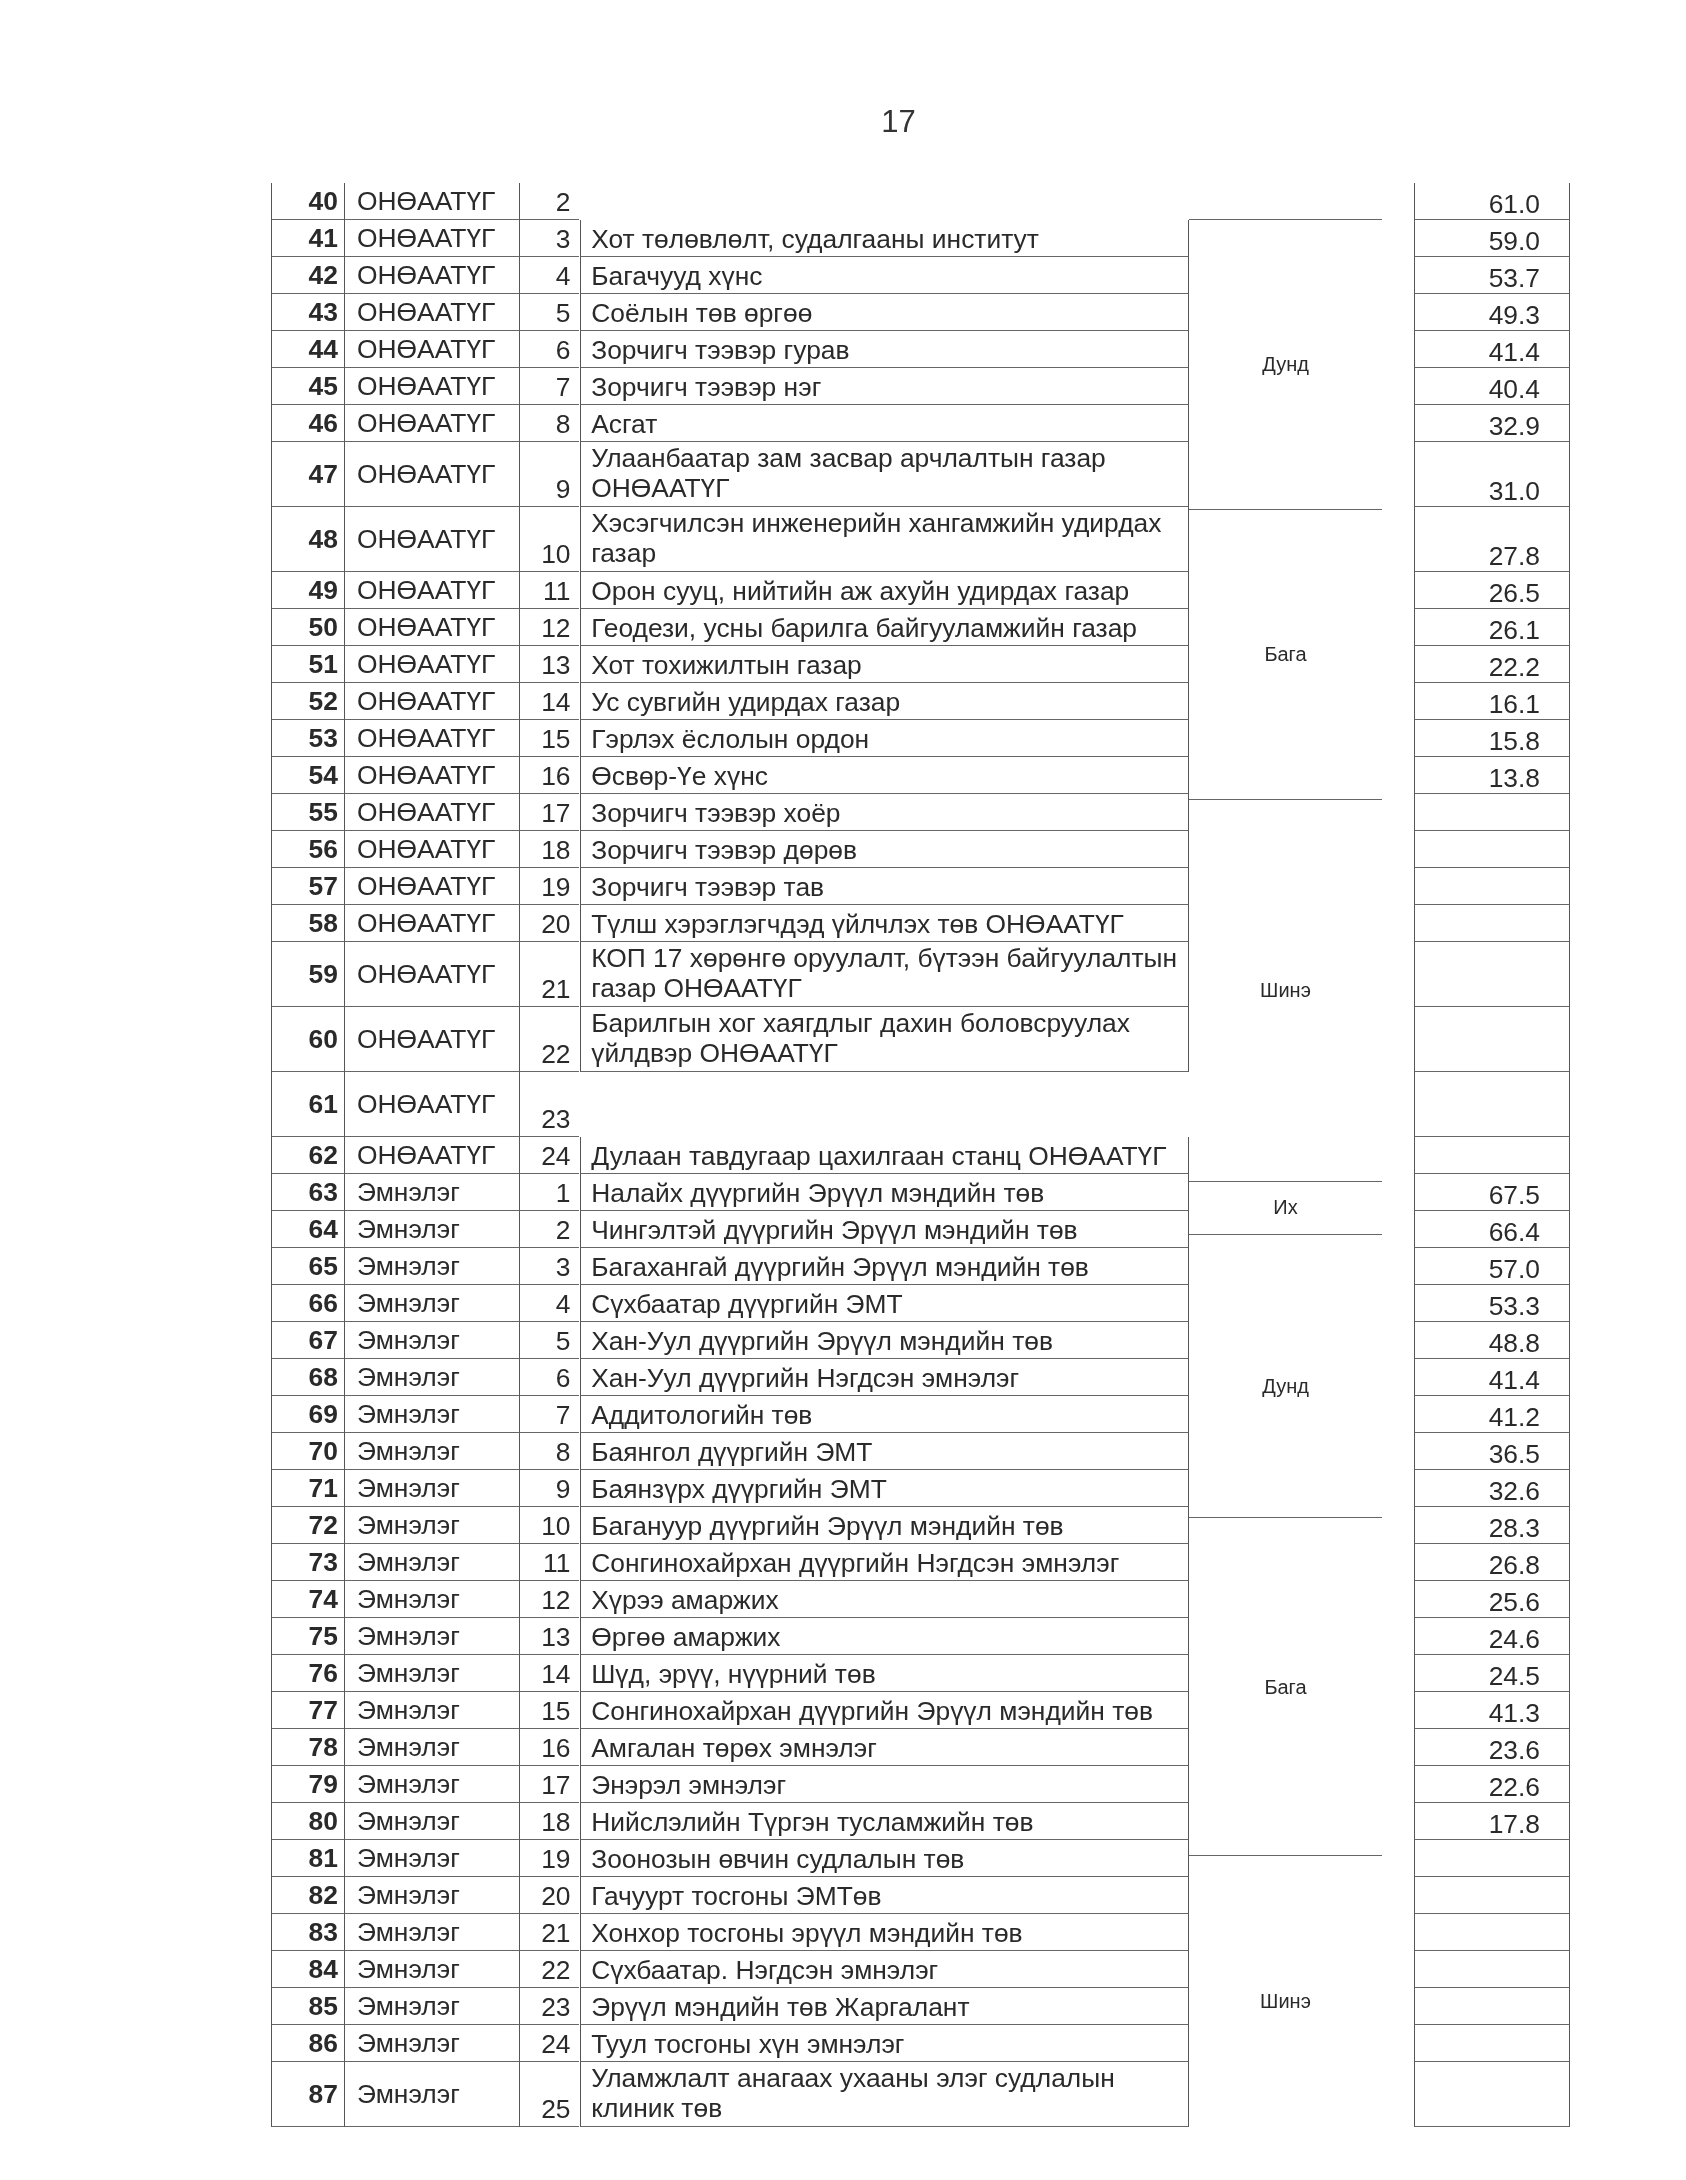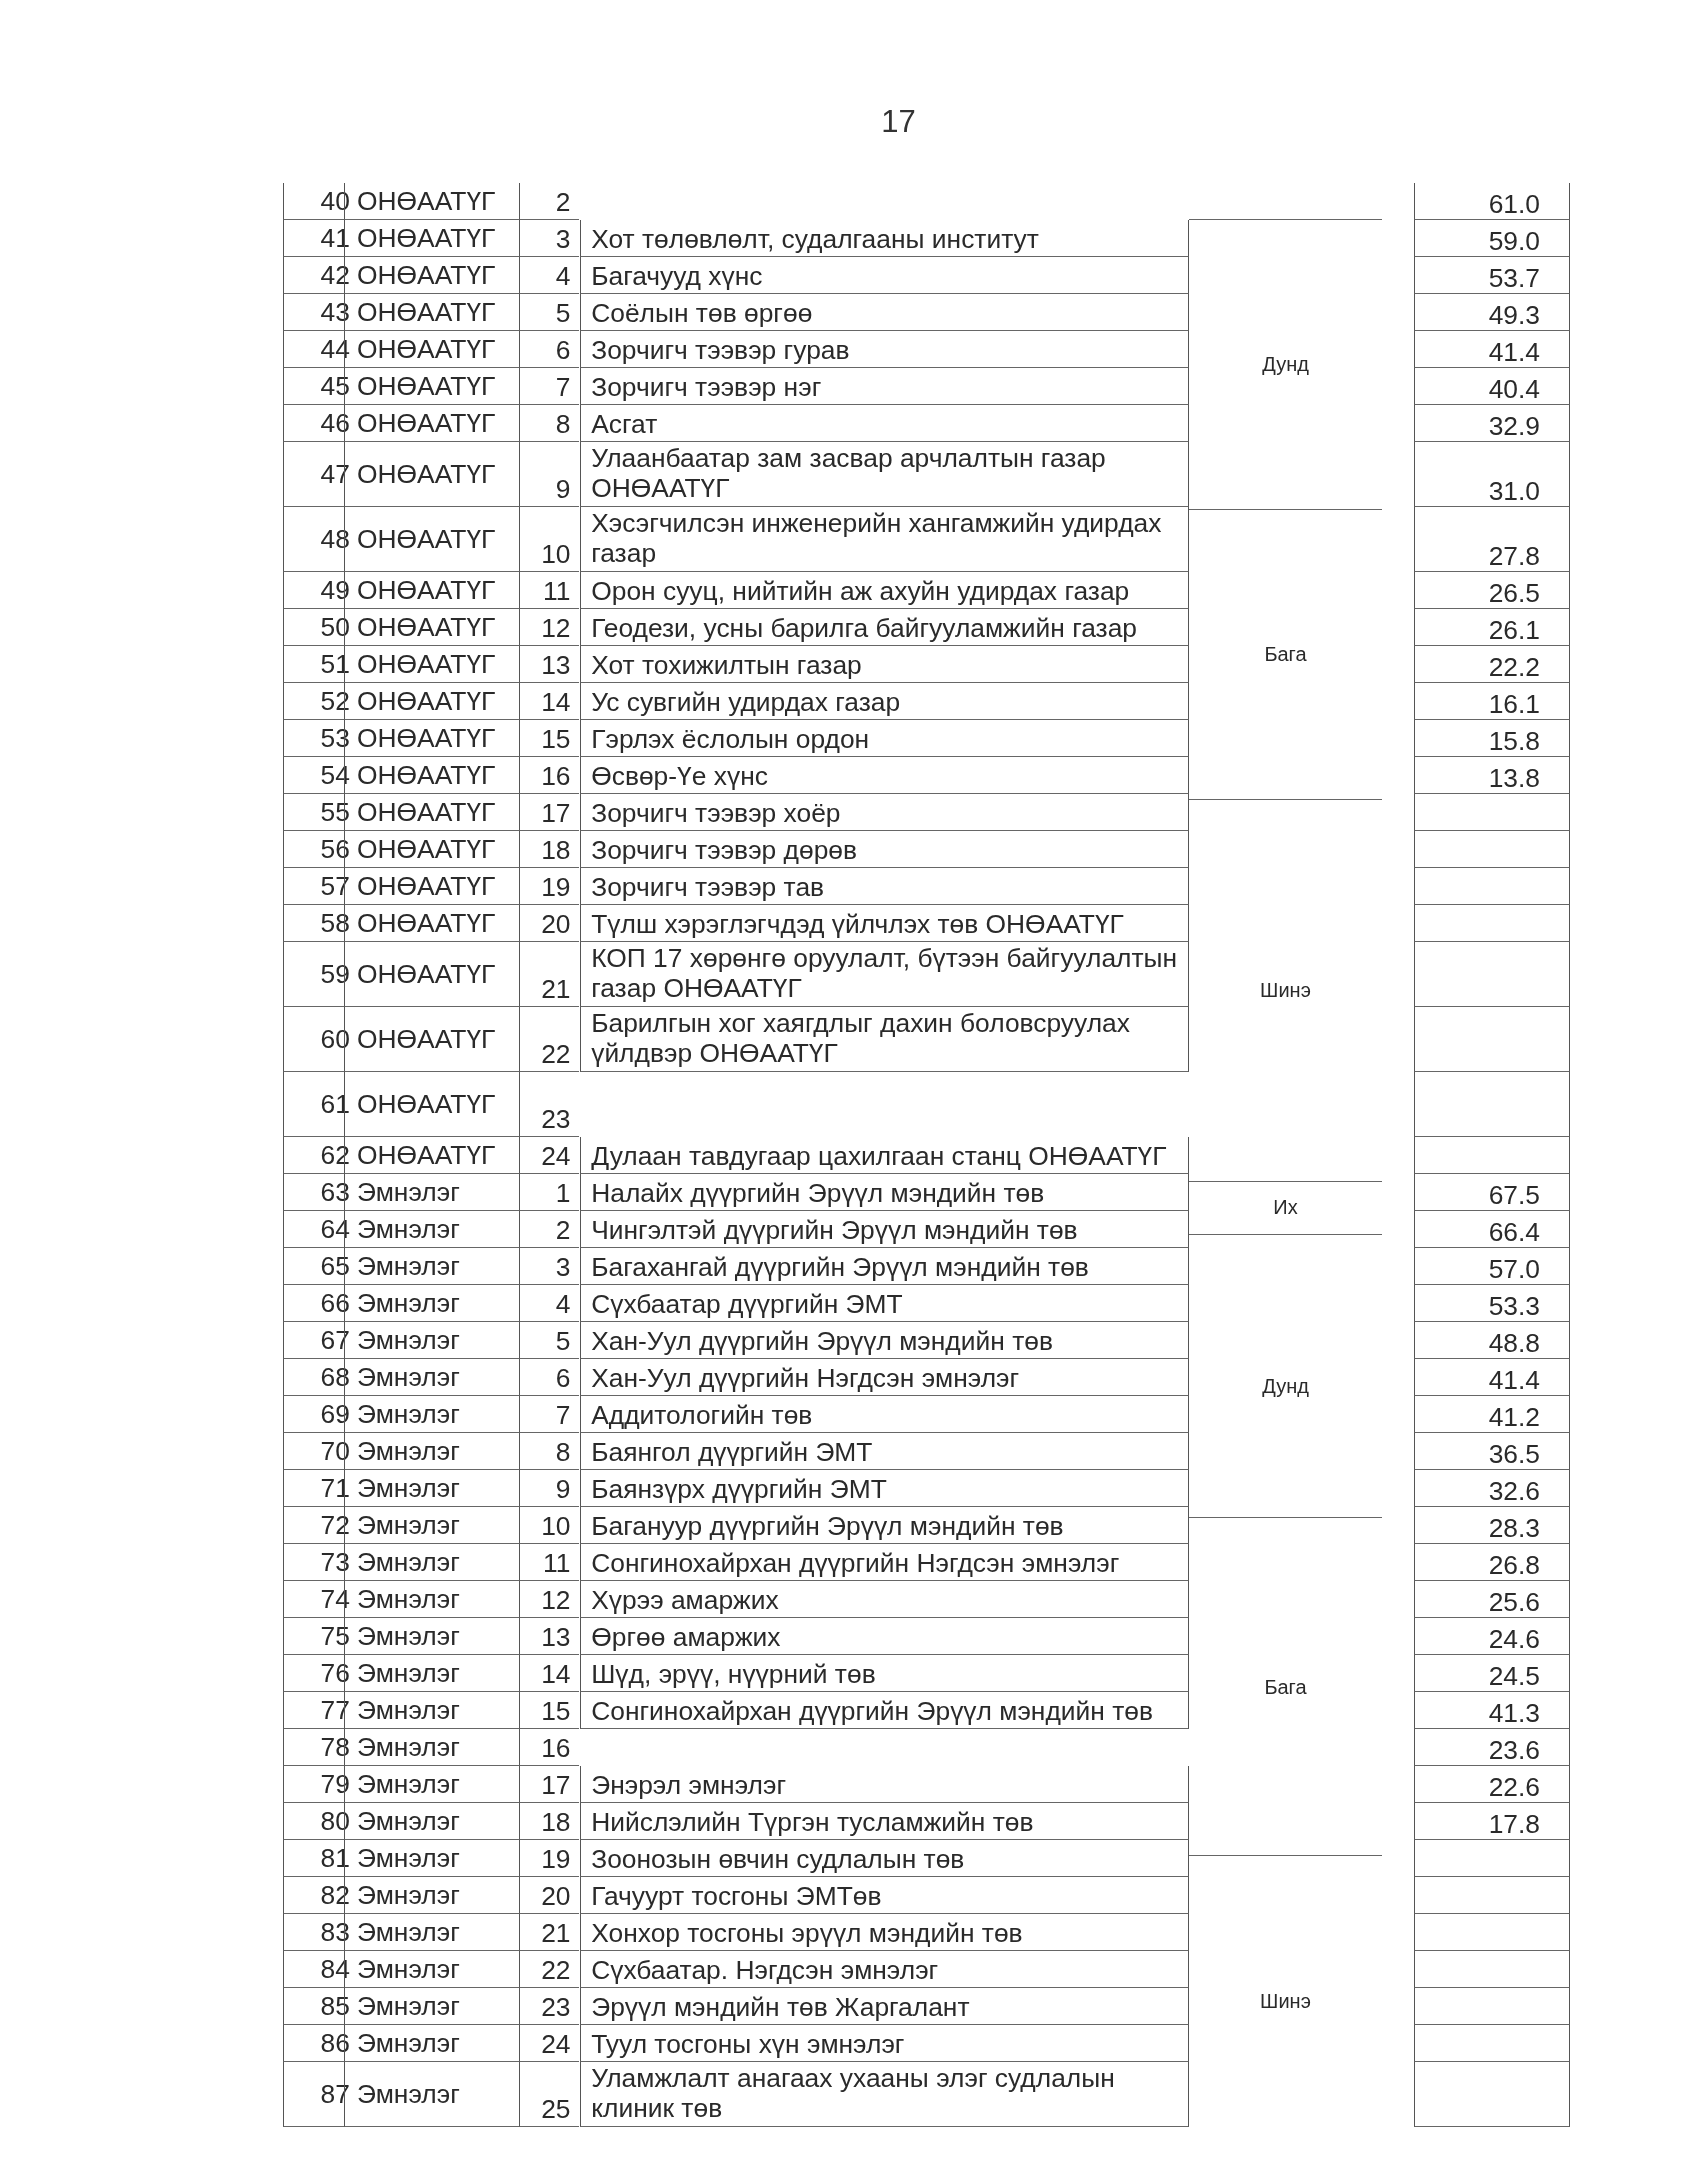--- a/index.html
+++ b/index.html
@@ -13,22 +13,22 @@
   }
   #table {
     position: absolute; left: 267px; top: 183px; width: 1278px;
   }
   .row { position: relative; height: 37px; }
   .row.tall { height: 65px; }
   .cell {
     position: absolute; top: 0; bottom: 0; box-sizing: border-box;
     font-size: 26.4px; line-height: 1.15;
   }
-  .c-idx { left: 16px; width: 77px; border-left: 1.7px solid #555; border-bottom: 1.7px solid #666;
-           text-align: left; padding-right: 10.2px; display: flex; align-items: center; justify-content: flex-end; }
+  .c-idx { left: 4px; width: 77px; border-left: 1.7px solid #555; border-bottom: 1.7px solid #666;
+           text-align: left; padding-right: 10.2px; display: flex; align-items: center; justify-content: flex-end; font-weight: bold; }
   .c-type { left: 77px; width: 175px; border-left: 1.7px solid #555; border-bottom: 1.7px solid #666;
             padding-left: 12px; display: flex; align-items: center; }
   .c-num { left: 252px; width: 60px; border-left: 1.7px solid #555; border-bottom: 1.7px solid #666;
            text-align: right; padding-right: 8.5px; display: flex; align-items: flex-end; justify-content: flex-end; padding-bottom: 1.7px; }
   .c-name { left: 313px; width: 609px; border-left: 1.7px solid #555; border-bottom: 1.7px solid #666; border-right: 1.7px solid #555;
             padding-left: 10.2px; display: flex; align-items: flex-end; padding-bottom: 1.7px; }
   .row.tall .c-name { align-items: center; }
   .c-score { left: 1115px; width: 156px; border-left: 1.7px solid #555; border-right: 1.7px solid #555; border-bottom: 1.7px solid #666;
              padding-right: 29px; display: flex; align-items: flex-end; justify-content: flex-end; padding-bottom: 0px; margin-left: 32px; }
   .row.tall .c-idx, .row.tall .c-type { align-items: center; }
@@ -305,20 +305,21 @@
       <div class="cell c-idx">77</div>
       <div class="cell c-type">Эмнэлэг</div>
       <div class="cell c-num">15</div>
       <div class="cell c-name">Сонгинохайрхан дүүргийн Эрүүл мэндийн төв</div>
       <div class="cell c-score">41.3</div>
     </div>
     <div class="row">
       <div class="cell c-idx">78</div>
       <div class="cell c-type">Эмнэлэг</div>
       <div class="cell c-num">16</div>
+      <div class="cell c-name">Амгалан төрөх эмнэлэг</div>
       <div class="cell c-score">23.6</div>
     </div>
     <div class="row">
       <div class="cell c-idx">79</div>
       <div class="cell c-type">Эмнэлэг</div>
       <div class="cell c-num">17</div>
       <div class="cell c-name">Энэрэл эмнэлэг</div>
       <div class="cell c-score">22.6</div>
     </div>
     <div class="row">

